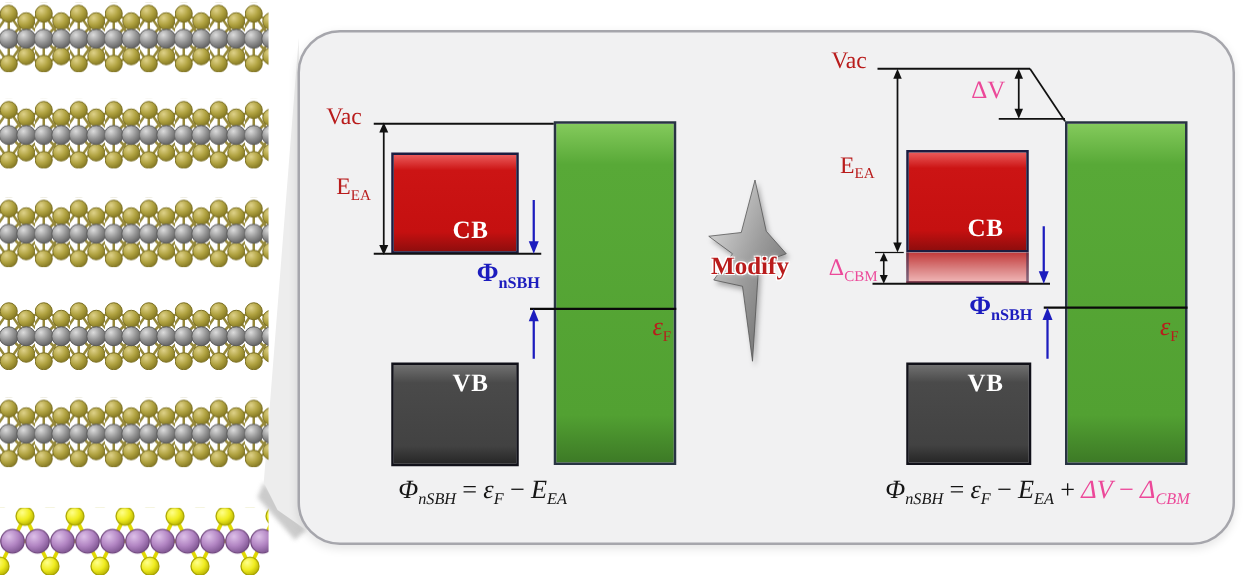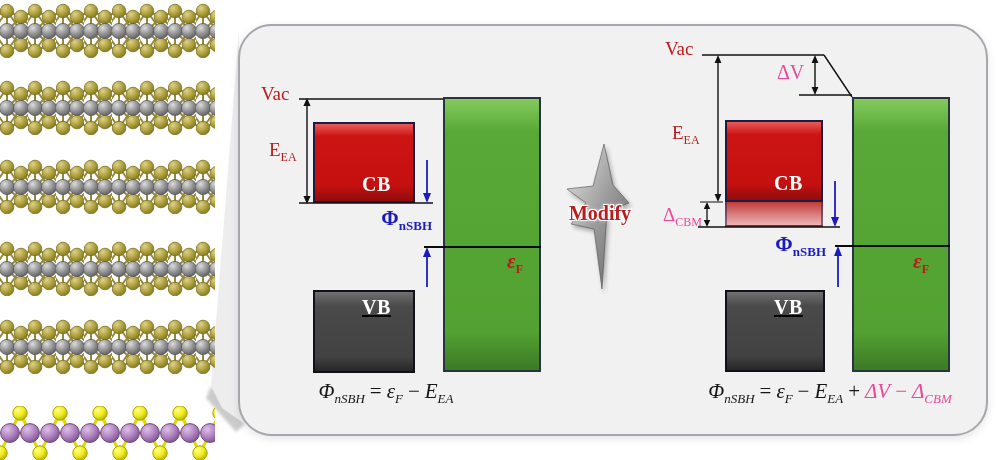--- a/index.html
+++ b/index.html
@@ -15,32 +15,32 @@
   #wedge{position:absolute;left:198px;top:22px;z-index:0;}
   
   #panel{position:absolute;left:238px;top:24px;width:750px;height:412px;z-index:1;
          background:#f1f1f2;border:2px solid #a6a6ac;border-radius:34px;
          box-shadow:0 3px 8px rgba(0,0,0,.10);box-sizing:border-box;}
   
   .bx{position:absolute;z-index:2;box-sizing:border-box;display:flex;}
   .cb{background:linear-gradient(180deg,#ea5a5a 0%,#cc1414 16%,#c51010 80%,#8f0d0d 100%);
       border:2px solid #1c1c40;align-items:flex-end;padding:0 0 5px 9px;}
   .vb{background:linear-gradient(180deg,#707070 0%,#4a4a4a 18%,#424242 82%,#262626 100%);
-      border:2px solid #111119;align-items:flex-start;padding:4px 0 0 9px;text-decoration:underline;}
+      border:2px solid #111119;align-items:flex-start;padding:4px 0 0 9px;}
   .metal{background:linear-gradient(180deg,#84ca5c 0%,#58a937 12%,#52a132 86%,#3d7a26 100%);
       border:2px solid #283442;}
   .ext{background:linear-gradient(180deg,#c23a3a 0%,#d97f7f 55%,#efb3b3 100%);
       border:2px solid rgba(40,40,80,.55);border-top:none;}
   .boxlab{color:#fff;font-weight:bold;font-size:20px;letter-spacing:.5px;margin-left:38px;}
   
   .lab{position:absolute;z-index:4;font-size:19px;color:#b91c1c;white-space:nowrap;}
   .lab sub{font-size:12px;}
   .phi{color:#1c1cbe;font-weight:bold;font-size:21px;text-align:right;}
   .phi sub{font-size:13px;font-weight:bold;}
-  .ef{font-weight:bold;font-size:21px;font-style:italic;}
+  .ef{font-weight:normal;font-size:21px;font-style:italic;margin-left:15px;}
   .ef sub{font-size:12px;font-style:normal;}
   .mag{color:#ec4899;}
   .dv{font-size:20px;}
   .dcbm{font-size:19px;text-align:right;}
   .dcbm sub{font-size:12px;}
   
   #modify-label{position:absolute;left:558px;top:202px;width:84px;z-index:5;text-align:center;
       font-weight:bold;font-size:20px;color:#b91c1c;
       text-shadow:-1px -1px 0 #fff,1px -1px 0 #fff,-1px 1px 0 #fff,1px 1px 0 #fff,0 0 4px #fff;}
   

